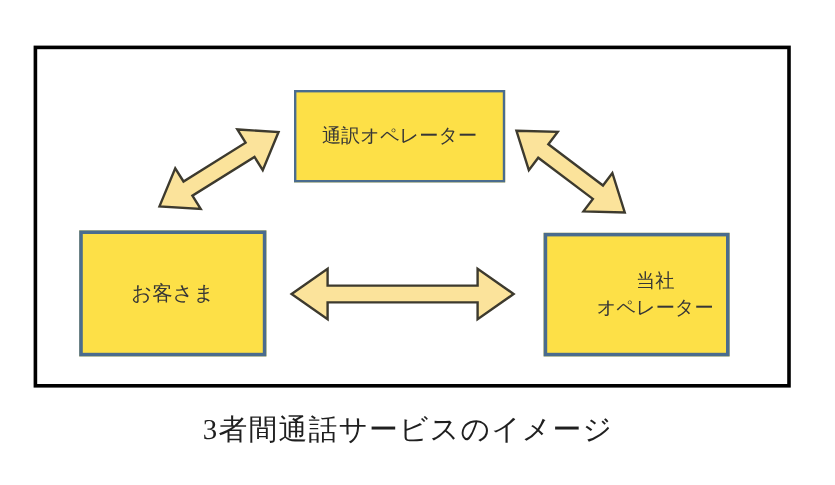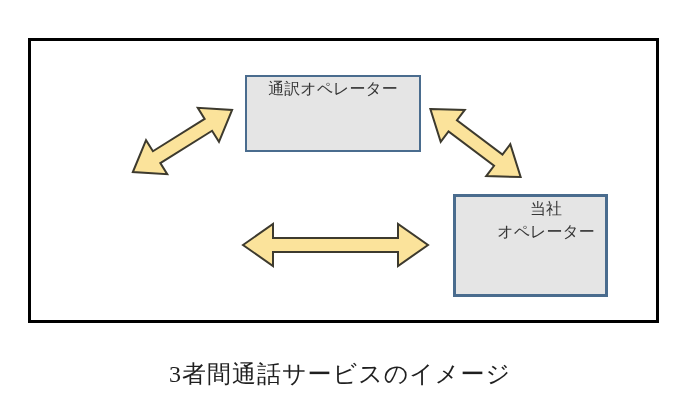--- a/index.html
+++ b/index.html
@@ -16,57 +16,61 @@
     left: 28px; top: 38px;
     width: 631px; height: 285px;
     border: 3px solid #000000;
     box-sizing: border-box;
     background: transparent;
   }
   .node {
     position: absolute;
     box-sizing: border-box;
     border: 2px solid #4a6c8e;
-    background: #e5e5e5;
+    background: #fde047;
     display: flex;
     flex-direction: column;
+    justify-content: center;
     align-items: center;
     text-align: center;
     color: #363636;
     font-size: 16px;
     line-height: 23px;
   }
   .node-interpreter { left: 245px; top: 75px;  width: 176px; height: 77px;  border-width: 2px; }
   .node-customer    { left: 66px;  top: 192px; width: 156px; height: 105px; border-width: 3px; font-size: 17px; }
   .node-company     { left: 453px; top: 194px; width: 155px; height: 103px; border-width: 3px; }
   .arrow { position: absolute; overflow: visible; }
   .arrow-left       { left: 121px; top: 116px; transform: rotate(-32deg); }
   .arrow-right      { left: 416px; top: 118px; transform: rotate(37deg); }
   .arrow-horizontal { left: 240px; top: 220px; }
   .caption {
     position: absolute;
-    left: 0; right: 16px; top: 358px;
+    left: 0; right: 16px; top: 342px;
     text-align: center;
     font-family: "Liberation Serif", "DejaVu Serif", serif;
     font-size: 24px;
     color: #1f1f1f;
     letter-spacing: 1px;
   }
 </style>
 </head>
 <body>
 
 <div class="page">
 
   <div class="frame" style="border-color: rgb(0, 0, 0);"></div>
 
   <div class="node node-interpreter" style="border-color: rgb(74, 108, 142);">
     <span class="node-line">通訳オペレーター</span>
   </div>
 
+  <div class="node node-customer" style="border-color: rgb(74, 108, 142);">
+    <span class="node-line">お客さま</span>
+  </div>
 
   <div class="node node-company" style="border-color: rgb(74, 108, 142); padding-left: 31px;">
     <span class="node-line">当社</span>
     <span class="node-line">オペレーター</span>
   </div>
 
   <svg class="arrow arrow-left" width="123" height="50" viewBox="0 0 123 50">
     <polygon points="3,25 31,5 31,18 92,18 92,5 120,25 92,45 92,32 31,32 31,45" stroke-width="2" stroke-linejoin="miter" fill="#fbe39b" stroke="#3d3a2e"></polygon>
   </svg>
 

